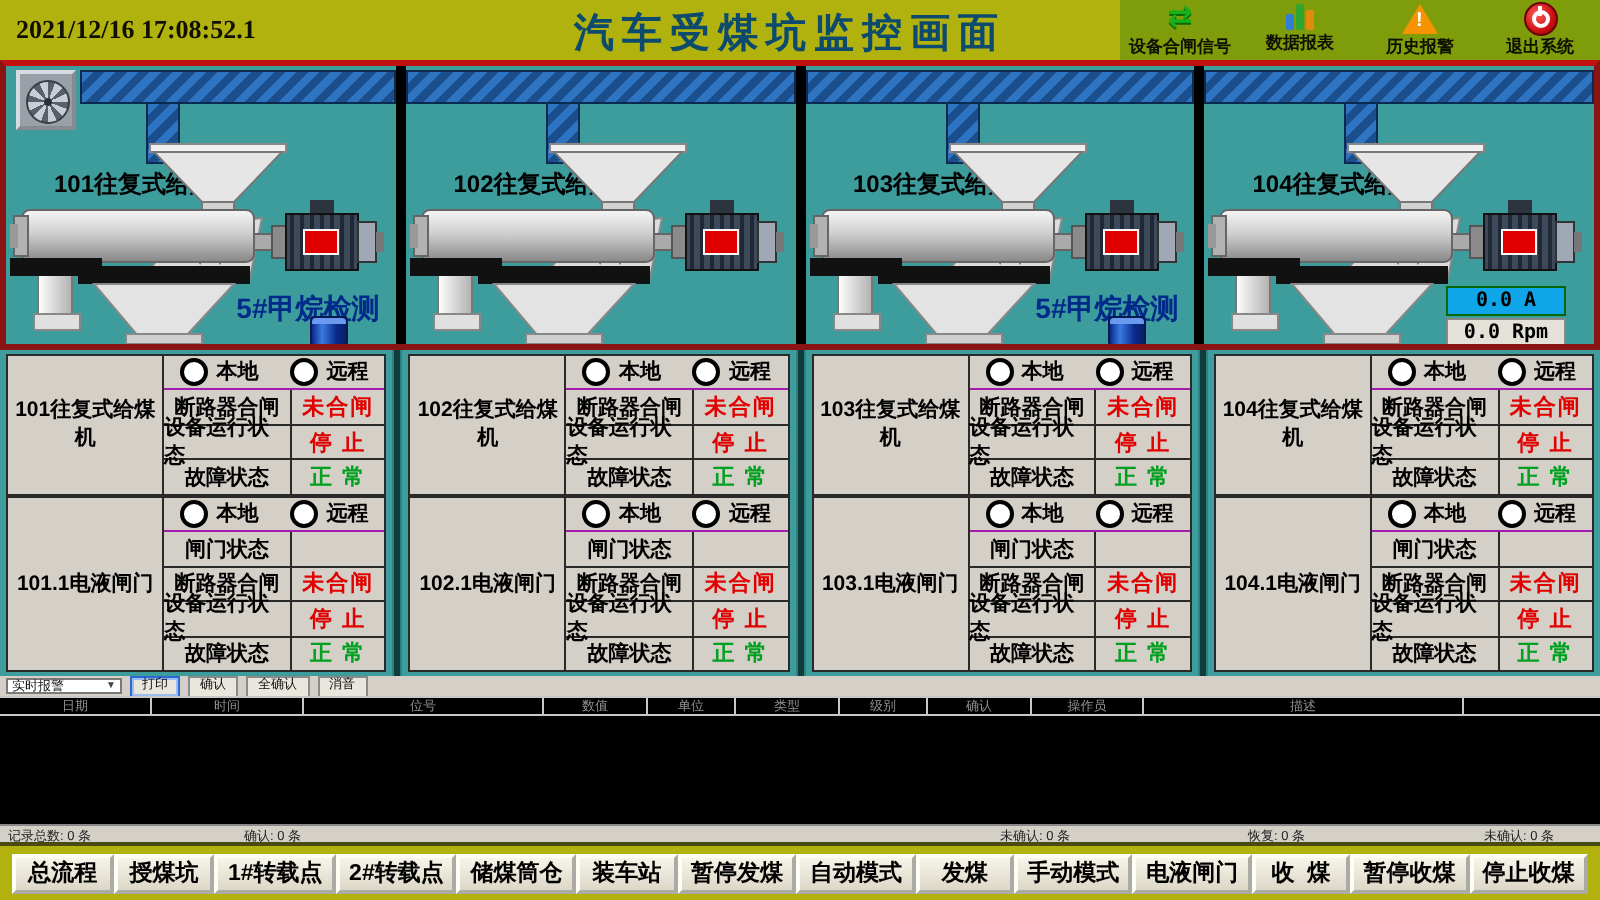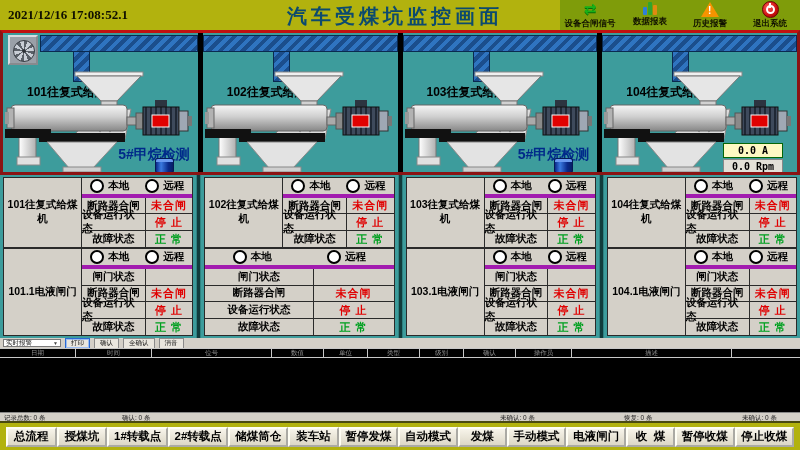--- a/index.html
+++ b/index.html
@@ -44,34 +44,34 @@
              background:repeating-conic-gradient(#5a6068 0 20deg,#c9ced6 20deg 45deg);}
   .fanhub{position:absolute;left:12px;top:12px;width:4px;height:4px;border-radius:50%;background:#2c3036;}
   .mlabel{position:absolute;top:51px;left:24px;font-size:12px;font-weight:bold;color:#000;white-space:nowrap;}
   .mslot{position:absolute;left:2px;top:38px;width:188px;height:104px;}
   .methane{position:absolute;right:8px;top:113px;font-size:14px;font-weight:bold;color:#002a8a;white-space:nowrap;text-align:right;}
   .barrel{position:absolute;right:24px;top:125px;width:17px;height:13px;border-radius:2px;border:1px solid #051a55;
           background:linear-gradient(90deg,#0a2a8a,#3a7ae0 30%,#0a2a8a 72%,#071f66);}
   .barrel::before{content:"";position:absolute;left:0;top:0;right:0;height:3px;background:#6a9af0;border-radius:2px 2px 0 0;}
   .disp{position:absolute;right:14px;width:58px;height:13px;font-size:10px;font-weight:bold;color:#000;
         text-align:center;line-height:13px;font-family:"DejaVu Sans Mono","Liberation Mono",monospace;white-space:pre;}
-  .disp-a{top:110px;background:#fef9c3;border:1px solid #056605;}
+  .disp-a{top:110px;background:#0ea5e9;border:1px solid #056605;}
   .disp-rpm{top:126px;background:#e3e1d8;border:1px solid #888;}
 
   
   .panels{position:absolute;top:175px;left:0;width:800px;height:163px;display:flex;background:#3d9c9c;}
   .pcol{flex:1;padding:2px 3px;box-sizing:border-box;}
   .pdiv{width:5px;background:linear-gradient(90deg,#2e8181 1px,#103c3c 1px 4px,#2e8181 4px);}
   .panel{height:100%;box-sizing:border-box;background:#d4d0c8;border:1px solid #2a2a2a;display:flex;flex-direction:column;}
   .block{display:flex;border-bottom:2px solid #2a2a2a;min-height:0;}
   .block:last-child{border-bottom:none;}
   .block-label{width:41%;display:flex;align-items:center;justify-content:center;font-size:10.5px;font-weight:bold;
                color:#000;border-right:1px solid #2a2a2a;text-align:center;}
   .block-rows{flex:1;display:flex;flex-direction:column;min-width:0;}
-  .radiorow{flex:1;display:flex;align-items:center;justify-content:space-around;border-bottom:4px solid #a21caf;}
+  .radiorow{flex:1;display:flex;align-items:center;justify-content:space-around;border-bottom:1px solid #a21caf;}
   .radio{display:flex;align-items:center;gap:4px;cursor:pointer;font-size:10.5px;font-weight:bold;color:#000;}
   .rdot{width:10px;height:10px;border:2px solid #000;border-radius:50%;background:#fff;}
   .prow{flex:1;display:flex;border-bottom:1px solid #2a2a2a;min-height:0;}
   .prow:last-child{border-bottom:none;}
   .prow-name{width:57%;display:flex;align-items:center;justify-content:center;border-right:1px solid #2a2a2a;
              font-size:10.5px;font-weight:bold;color:#000;}
   .prow-val{flex:1;display:flex;align-items:center;justify-content:center;font-size:11px;font-weight:bold;letter-spacing:1px;}
   .prow-val[data-state="red"]{color:#e00000;}
   .prow-val[data-state="green"]{color:#00a020;}
 
@@ -433,20 +433,21 @@
               <span class="prow-name">设备运行状态</span>
               <span class="prow-val" data-state="red">停 止</span>
             </div>
         <div class="prow">
               <span class="prow-name">故障状态</span>
               <span class="prow-val" data-state="green">正 常</span>
             </div>
       </div>
     </div>
     <div class="block" style="flex:5">
+      <div class="block-label">102.1电液闸门</div>
       <div class="block-rows">
         <div class="radiorow">
           <span class="radio">
                 <span class="rdot"></span>
                 <span>本地</span>
               </span>
           <span class="radio">
                 <span class="rdot"></span>
                 <span>远程</span>
               </span>

